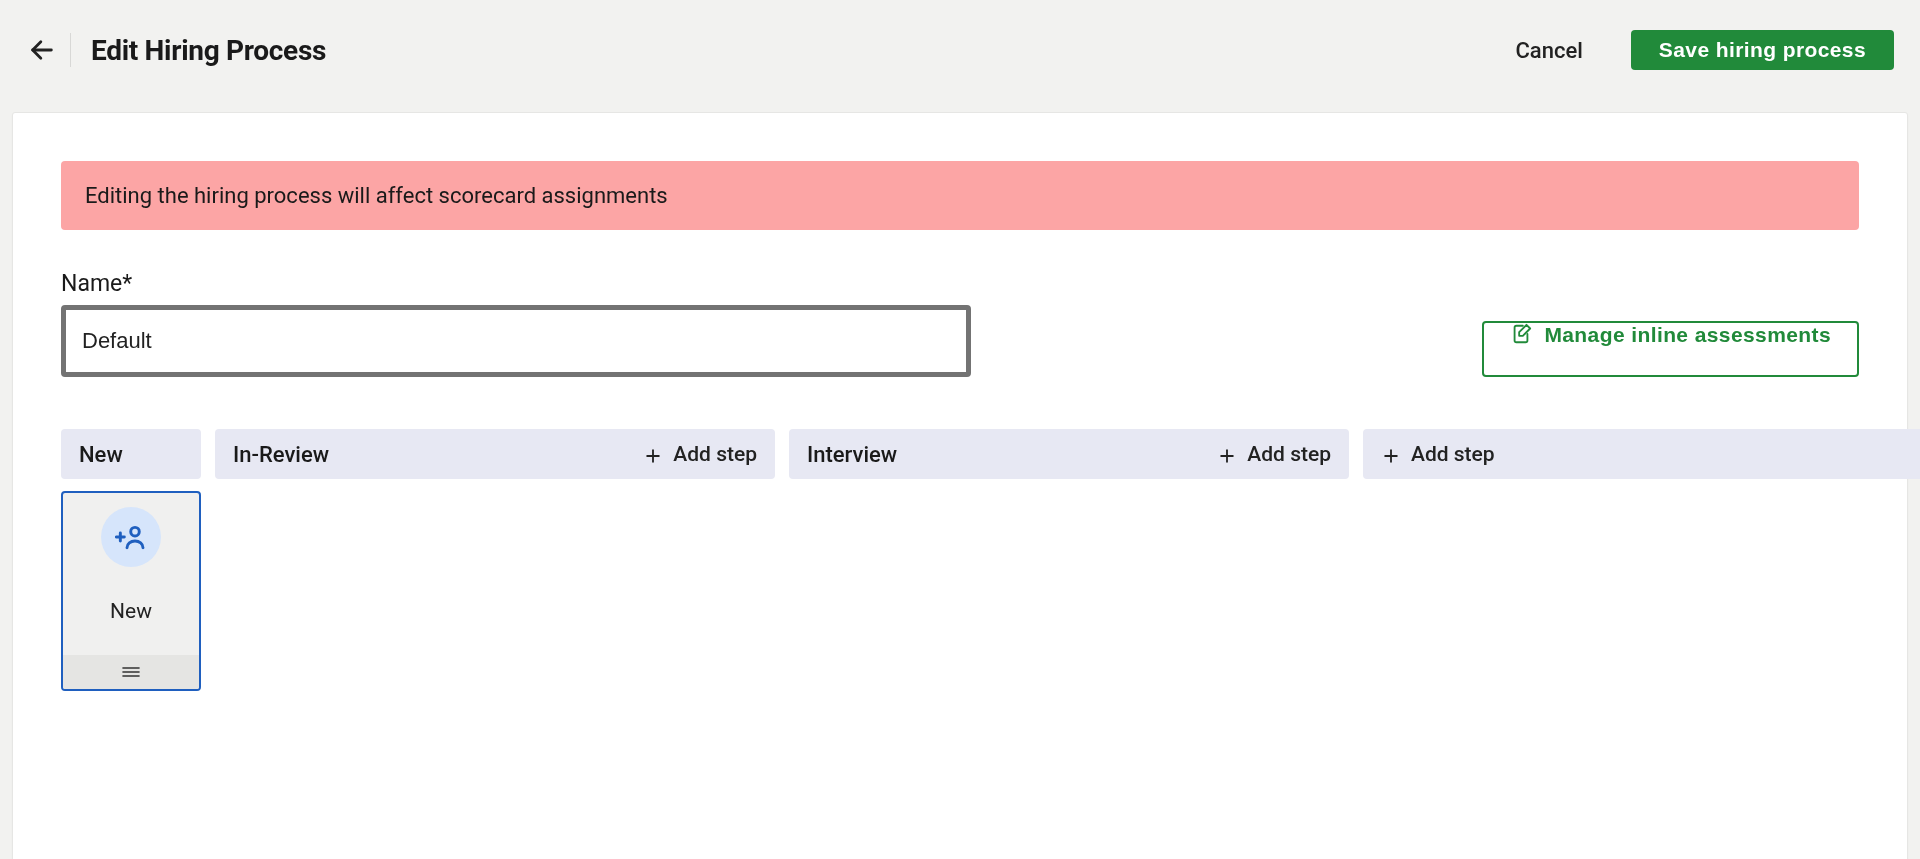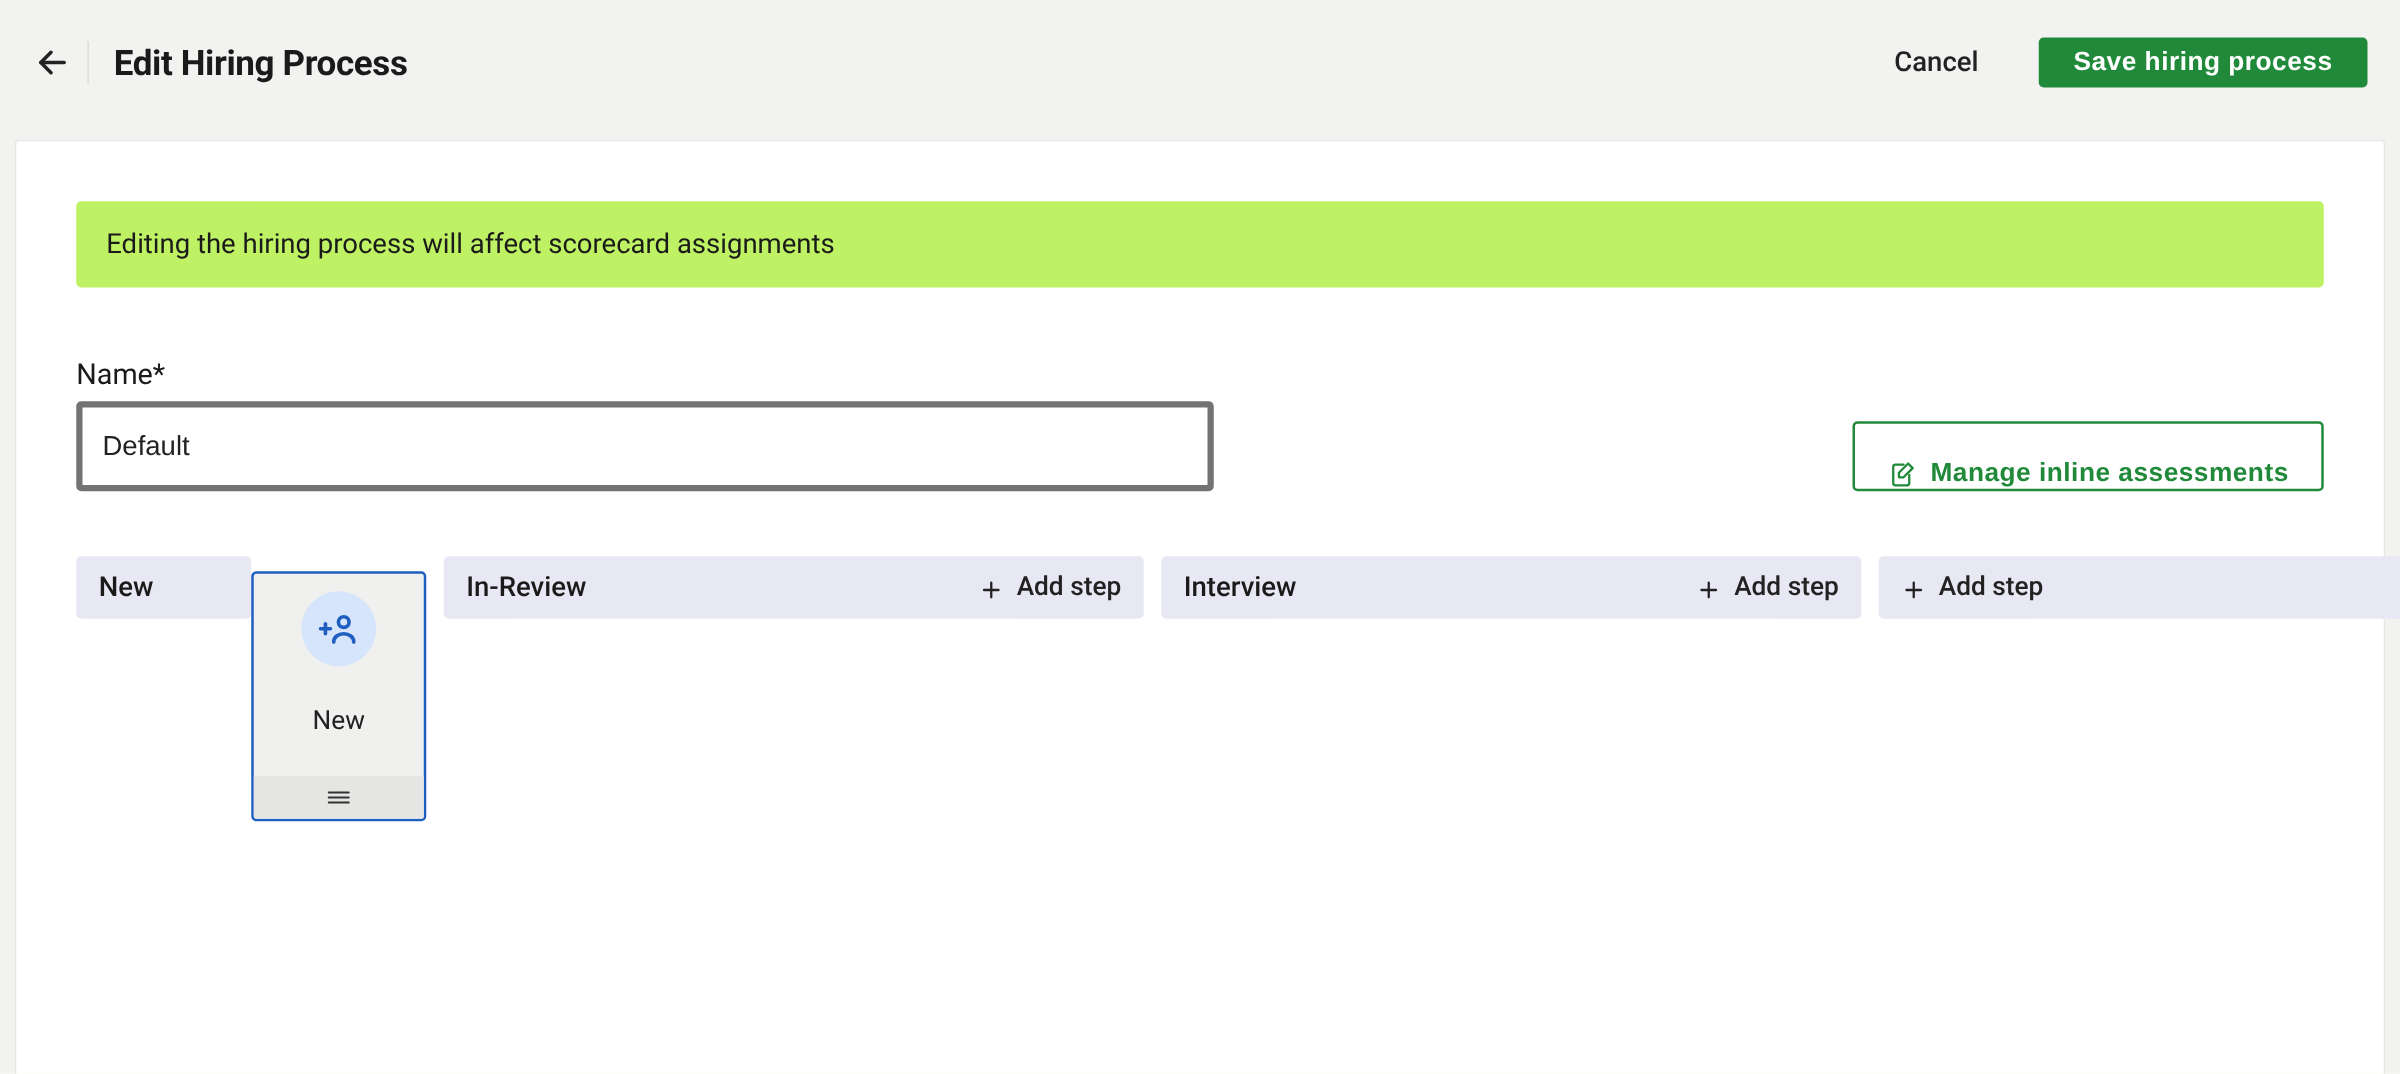--- a/index.html
+++ b/index.html
@@ -65,27 +65,27 @@
       background: #fff;
       border: 1px solid #e6e6e4;
       border-radius: 3px;
       margin: 12px 12px 0 12px;
       padding: 48px 48px 48px 48px;
       height: 750px;
       box-shadow: 0 1px 2px rgba(0,0,0,.03);
     }
 
     .banner {
-      background: #bef264;
+      background: #fca5a5;
       border-radius: 4px;
       padding: 22px 24px;
       font-size: 22px;
       color: #1a1a1a;
       font-weight: 400;
-      margin-bottom: 56px;
+      margin-bottom: 40px;
     }
 
     .form-row {
       display: flex;
       align-items: flex-end;
       gap: 13px;
       margin-bottom: 52px;
     }
     .name-field-wrap { flex: 0 0 910px; }
     .name-label {
@@ -101,41 +101,41 @@
       border-radius: 4px;
       padding: 0 16px;
       font-size: 22px;
       color: #222;
       background: #fff;
     }
     .form-row-spacer { flex: 1; }
 
     .manage-btn {
       display: inline-flex;
-      align-items: flex-end;
+      align-items: flex-start;
       gap: 12px;
       border: 2px solid #218a3a;
       border-radius: 4px;
       color: #218a3a;
       background: #fff;
       height: 56px;
       padding: 0 26px;
       font-size: 21px;
       font-weight: 600;
       letter-spacing: .4px;
       cursor: pointer;
     }
 
     
     .stages-row {
       display: flex;
       gap: 14px;
       align-items: flex-start;
     }
-    .stage-col { display: flex; flex-direction: row; }
+    .stage-col { display: flex; flex-direction: column; }
     .stage-header {
       background: #e7e8f3;
       border-radius: 4px;
       height: 50px;
       display: flex;
       align-items: center;
       padding: 0 18px;
       gap: 12px;
     }
     .col-new  { width: 140px; }

